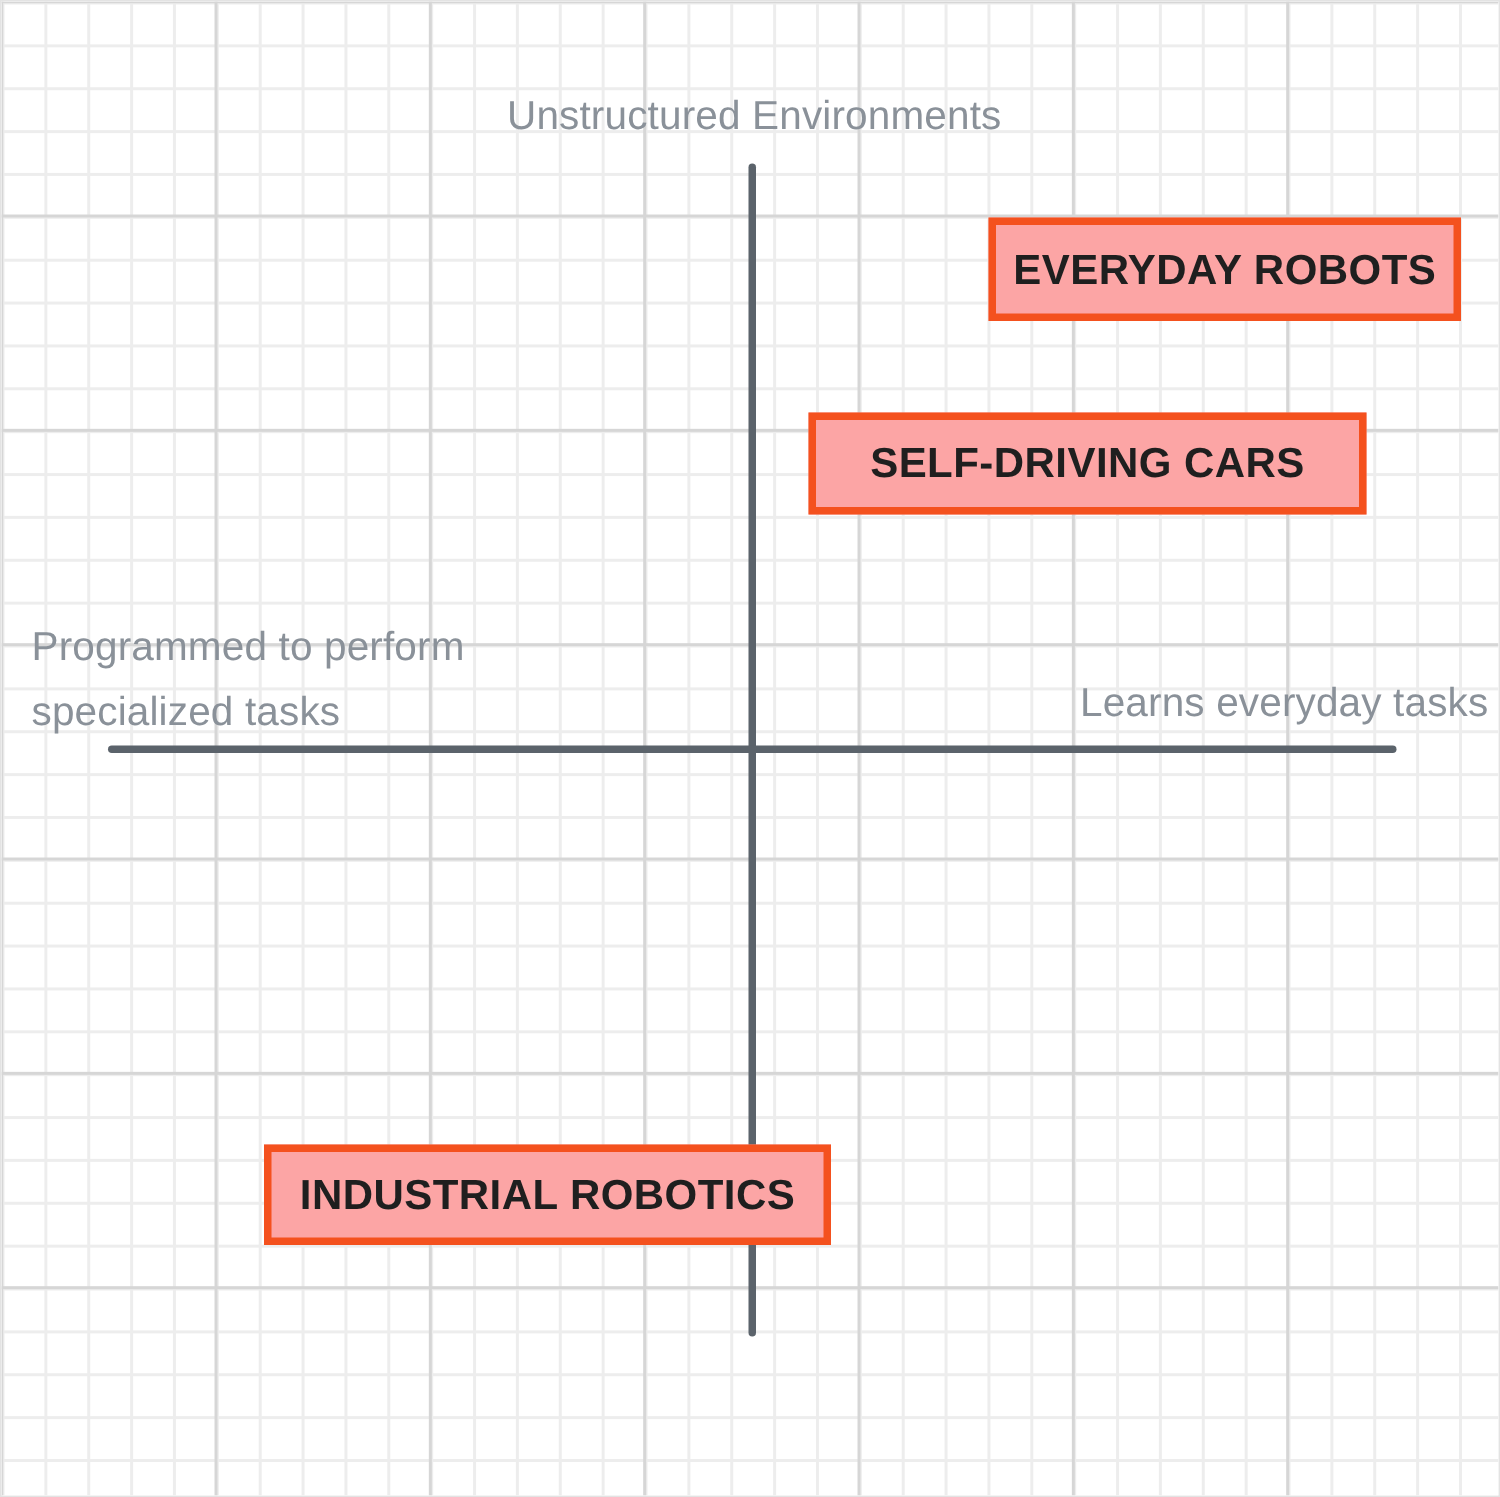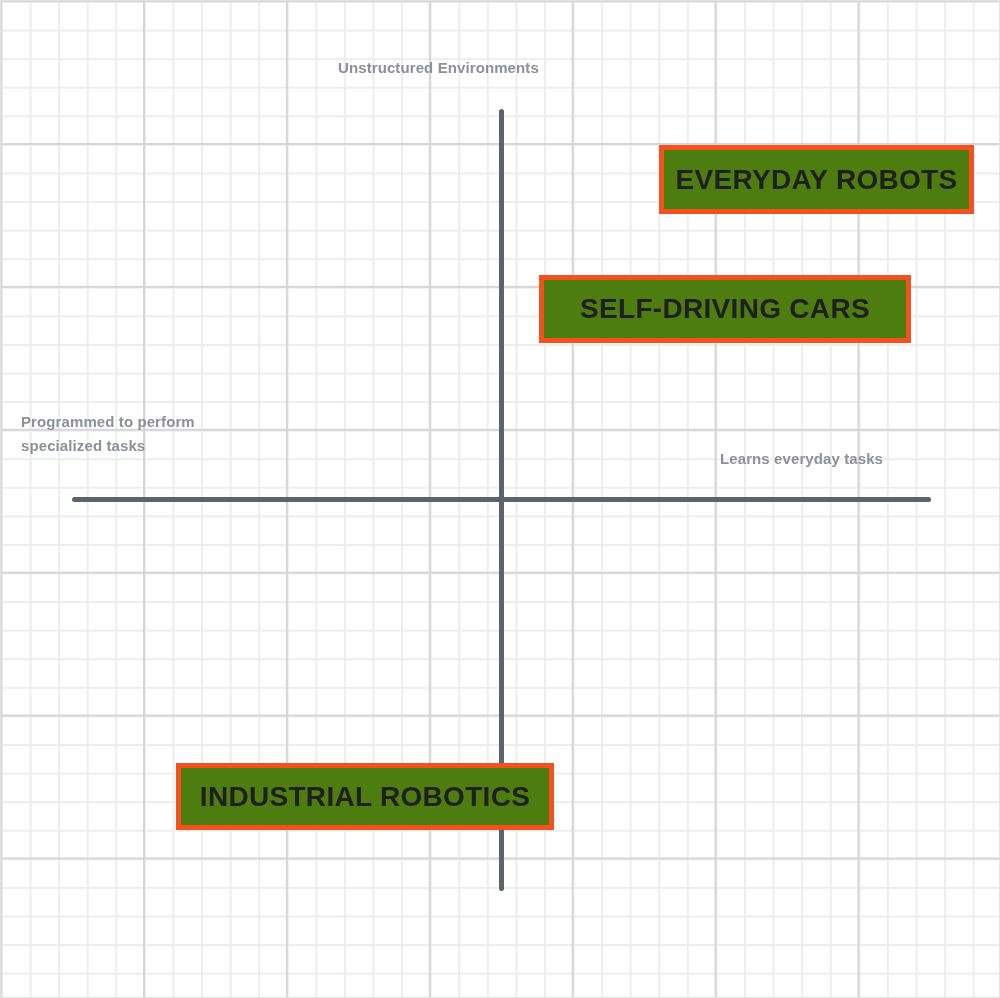--- a/index.html
+++ b/index.html
@@ -61,36 +61,36 @@
     left: 71px;
     top: 496px;
     width: 859px;
     height: 5px;
   }
 
   
   .axis-label {
     position: absolute;
     color: #8a9199;
-    font-size: 15px;
-    font-weight: bold;
+    font-size: 27px;
+    font-weight: normal;
     letter-spacing: 0.1px;
     line-height: 1.6;
     white-space: pre-line;
   }
   #label-top    { top: 55px;  left: 337px; }
   #label-bottom { top: 923px; left: 353px; }
   #label-left   { top: 409px; left: 20px;  }
   #label-right  { top: 446px; left: 719px; }
 
   
   .callout {
     position: absolute;
     box-sizing: border-box;
-    background: #4d7c0f;
+    background: #fca5a5;
     border: 5px solid #f4511e;
     display: flex;
     align-items: center;
     justify-content: center;
   }
   .callout-text {
     color: #1f1f1f;
     font-weight: bold;
     font-size: 28px;
     letter-spacing: 0.3px;

